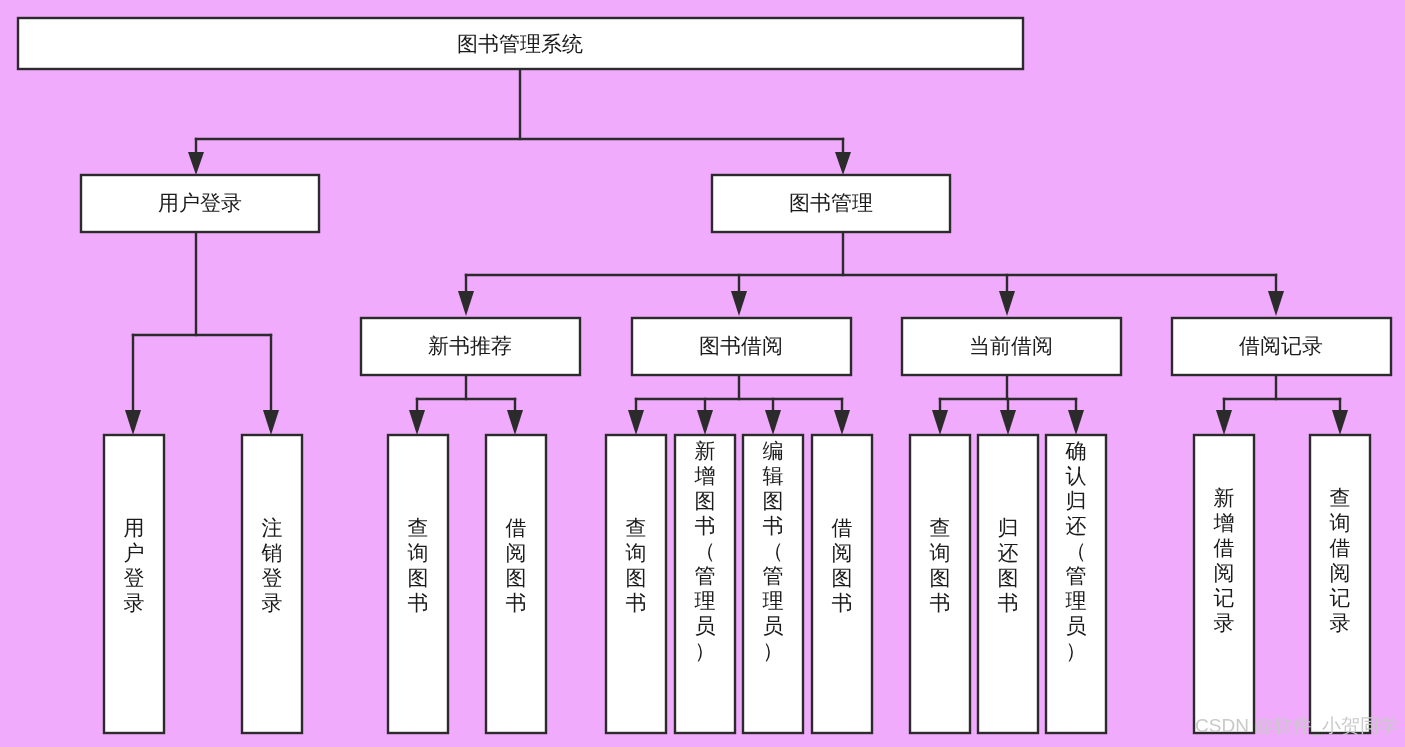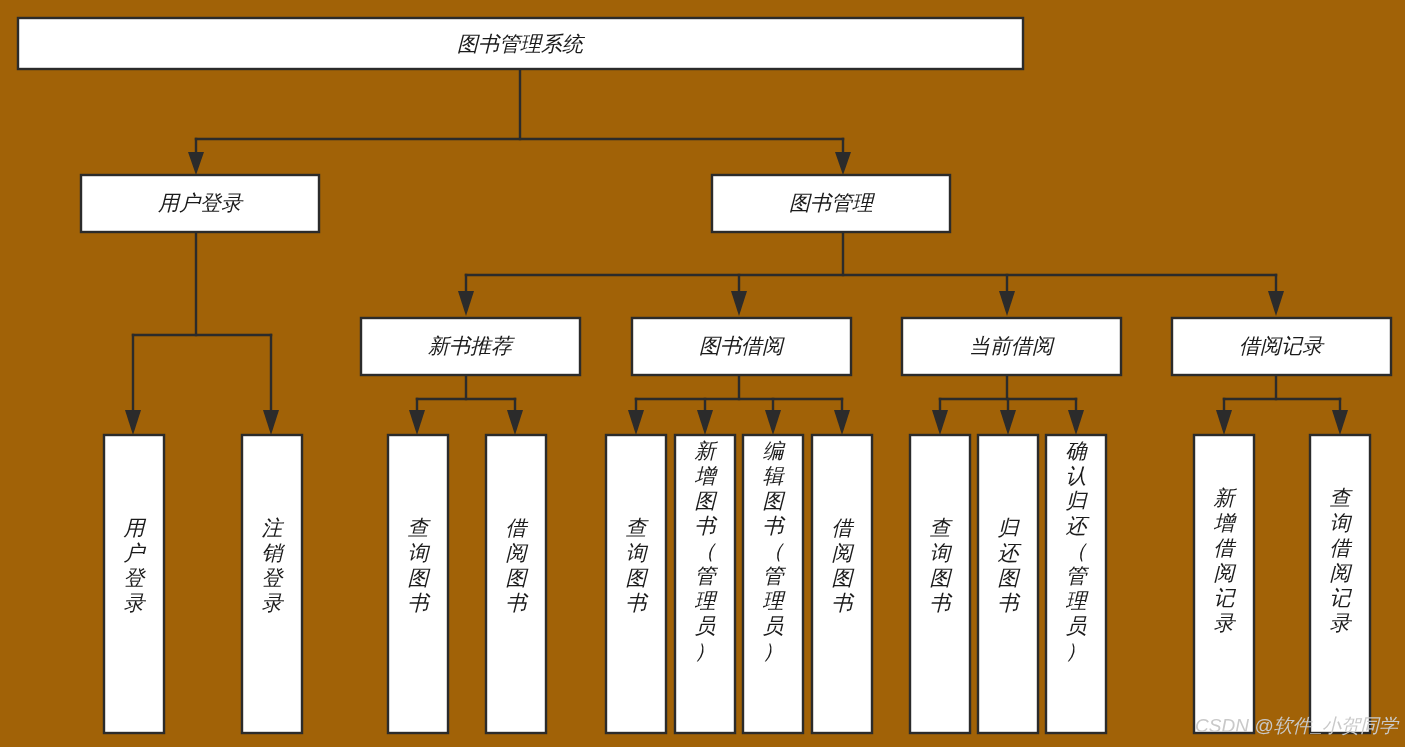--- a/index.html
+++ b/index.html
@@ -8,23 +8,22 @@
     padding: 0;
     background: #ffffff;
   }
   body {
     font-family: "Liberation Sans", "DejaVu Sans", sans-serif;
   }
   #diagram-root {
     position: relative;
     width: 1405px;
     height: 747px;
-    background: #a16207;
+    background: #f0abfc;
     overflow: hidden;
-    font-style: italic;
   }
   svg.diagram-canvas {
     position: absolute;
     left: 0;
     top: 0;
     width: 1405px;
     height: 747px;
   }
   .node-box {
     fill: #ffffff;

